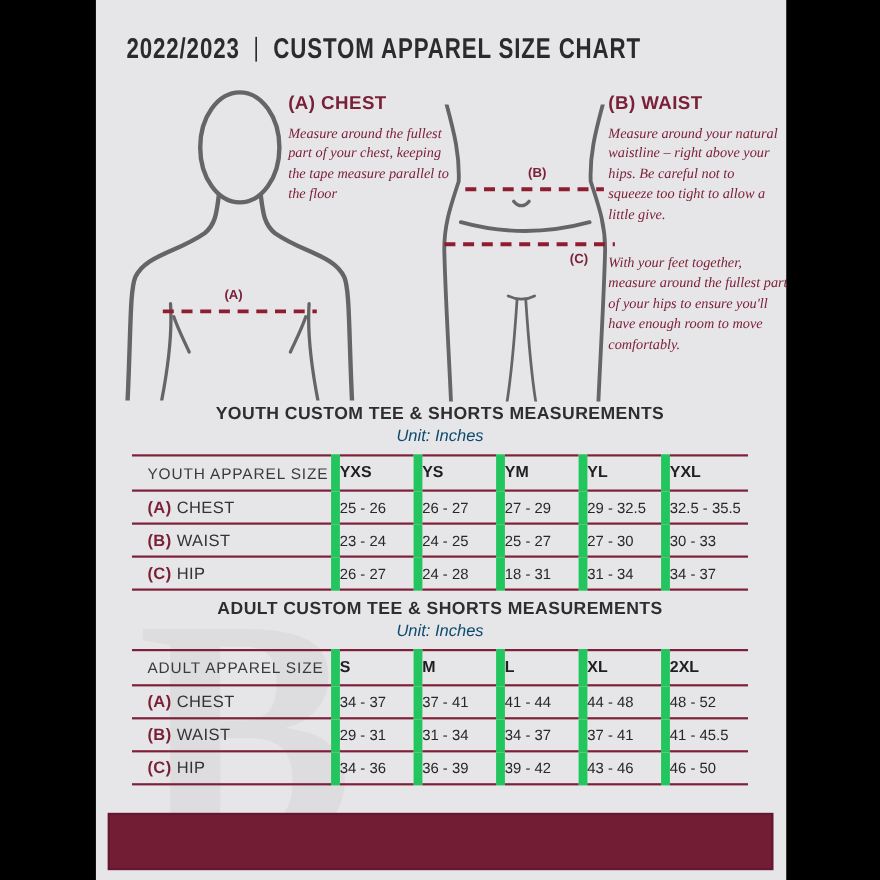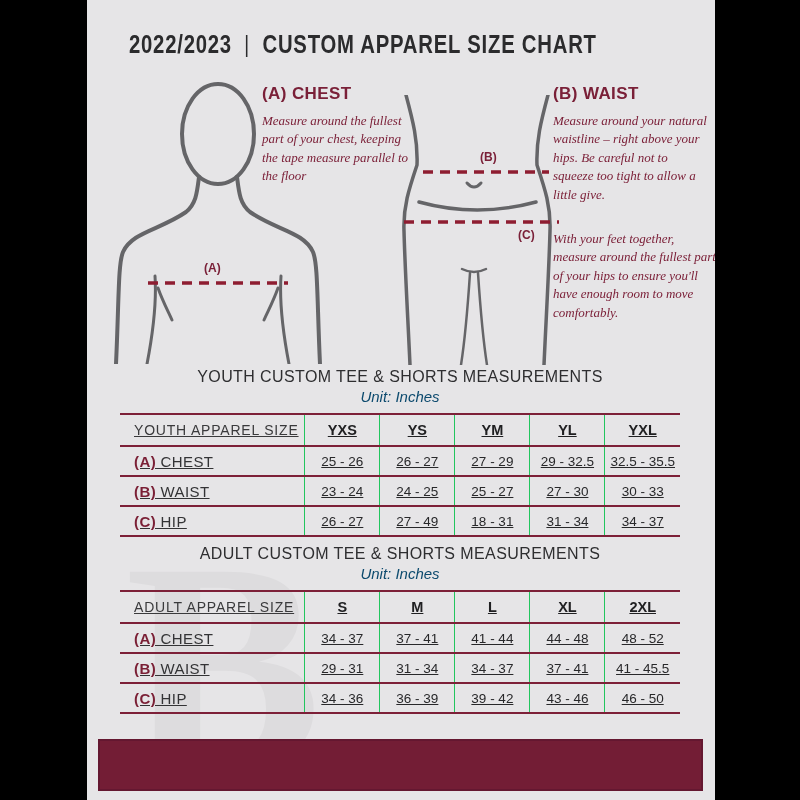--- a/index.html
+++ b/index.html
@@ -8,21 +8,21 @@
          font-family:"Liberation Sans", sans-serif; }
 
   .letterbox { position:absolute; top:0; height:800px; background:#000; z-index:5; }
   .letterbox.left  { left:0;  width:87px; }
   .letterbox.right { right:0; width:85px; }
 
   .page { position:absolute; left:87px; top:0; width:628px; height:800px;
           background:#e6e5e7; overflow:hidden; }
 
   
-  .header { position:absolute; top:22px; left:42px; right:22px; height:44px;
+  .header { position:absolute; top:22px; left:28px; right:22px; height:44px;
             display:flex; justify-content:space-between; align-items:center; z-index:2; }
   .title-group { display:flex; align-items:center; gap:14px; white-space:nowrap;
                  transform:scaleX(0.78); transform-origin:left center;
                  font-weight:700; font-size:26px; color:#2b2b2d; letter-spacing:1px; }
   .title-divider { font-weight:400; font-size:24px; color:#2b2b2d; padding:0 2px; }
   .logo-group { display:flex; align-items:center; gap:12px; }
 
   
   .guide-figure { position:absolute; z-index:1; }
   .figure-left  { left:25px;  top:80px; }
@@ -39,32 +39,32 @@
   .measure-marker { position:absolute; z-index:2; font-size:12px; font-weight:800;
                     color:#7a2038; }
   .marker-a { left:117px; top:261px; }
   .marker-b { left:393px; top:150px; }
   .marker-c { left:431px; top:228px; }
 
   
   .section { position:absolute; left:33px; width:560px; z-index:2; }
   .section-youth { top:368px; }
   .section-adult { top:545px; }
-  .section-title { text-align:center; font-size:16px; font-weight:400;
+  .section-title { text-align:center; font-size:16px; font-weight:700;
                    color:#2e2e30; letter-spacing:0.4px; }
   .section-unit  { text-align:center; font-size:15px; font-style:italic;
                    color:#0c4a6e; margin-top:2px; }
 
   table { width:100%; border-collapse:collapse; margin-top:8px;
           border-top:2px solid #7d2038; border-bottom:2px solid #7d2038; }
-  th, td { padding:0; height:30px;text-decoration:underline; }
+  th, td { padding:0; height:30px; }
   thead th { height:32px; border-bottom:2px solid #7d2038; }
   tbody tr:not(:first-child) td { border-top:2px solid #7d2038; }
   th:not(:first-child), td:not(:first-child) {
-      border-left:1px solid #22c55e; width:13.4%; text-align:center; }
+      border-left:8px solid #22c55e; width:13.4%; text-align:left; }
   th:first-child, td:first-child { width:33%; text-align:left; padding-left:14px; }
   .col-label { font-weight:400; font-size:14px; letter-spacing:0.8px; color:#3a3a3c; }
   .col-size  { font-weight:700; font-size:14.5px; color:#202022; }
   .row-label { font-size:15px; color:#333335; letter-spacing:0.4px; }
   .row-label .pfx { color:#7a1f35; font-weight:800; }
   .val { font-size:13.5px; color:#28282a; }
 
   
   .watermark { position:absolute; left:38px; top:545px; z-index:1;
                font-family:"Liberation Serif", serif; font-weight:700;
@@ -185,21 +185,21 @@
             <td class="row-label"><span class="pfx">(B)</span><span class="lbl"> WAIST</span></td>
             <td class="val">23 - 24</td>
             <td class="val">24 - 25</td>
             <td class="val">25 - 27</td>
             <td class="val">27 - 30</td>
             <td class="val">30 - 33</td>
           </tr>
           <tr>
             <td class="row-label"><span class="pfx">(C)</span><span class="lbl"> HIP</span></td>
             <td class="val">26 - 27</td>
-            <td class="val">27 - 49</td>
+            <td class="val">24 - 28</td>
             <td class="val">18 - 31</td>
             <td class="val">31 - 34</td>
             <td class="val">34 - 37</td>
           </tr>
         </tbody>
       </table>
   </div>
 
   <div class="section section-adult">
     <div class="section-title">ADULT CUSTOM TEE &amp; SHORTS MEASUREMENTS</div>

